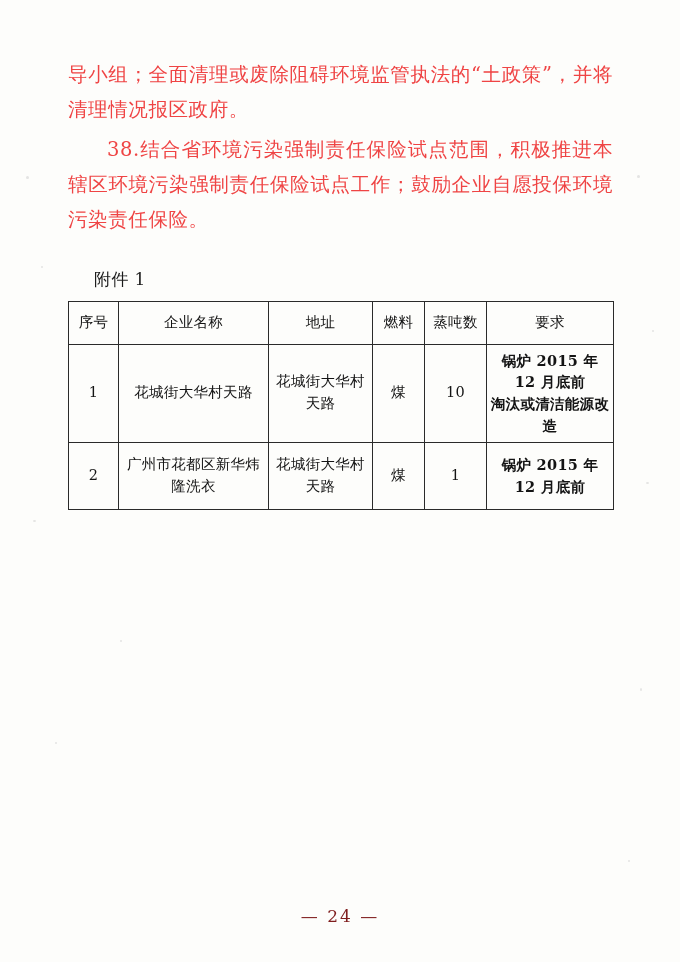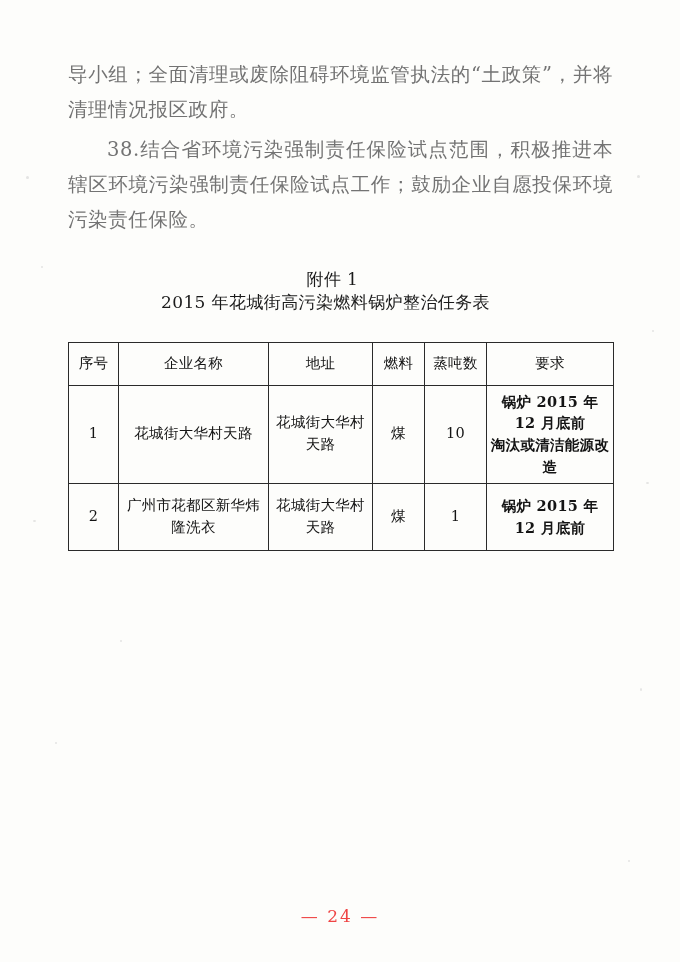--- a/index.html
+++ b/index.html
@@ -33,47 +33,46 @@
     top: 58px;
     width: 545px;
   }
   p.para {
     margin: 0 0 6px 0;
     font-size: 19.5px;
     line-height: 1.78;
     letter-spacing: 0.6px;
     text-align: justify;
     text-justify: inter-ideograph;
-    color: #737373;
+    color: #ef4444;
   }
   p.indent {
     text-indent: 2em;
   }
   .attach-row {
     margin-top: 30px;
     display: flex;
-    align-items: center;
+    align-items: flex-end;
     font-size: 17px;
     letter-spacing: .4px;
-    flex-direction: column;
   }
   .attach-label {
     width: 120px;
     padding-left: 26px;
     box-sizing: border-box;
     white-space: nowrap;
   }
   .attach-title {
     flex: 1;
     text-align: center;
     padding-right: 30px;
     white-space: nowrap;
   }
   table.tasks {
-    margin-top: 28px;
+    margin-top: 10px;
     border-collapse: collapse;
     width: 545px;
     table-layout: fixed;
     padding-left: 10px;
   }
   table.tasks th, table.tasks td {
     border: 1px solid #2a2a2a;
     text-align: center;
     vertical-align: middle;
     font-size: 14.5px;
@@ -97,21 +96,21 @@
   .col-req   { width: 127px; }
   .req-cell { line-height: 1.6; font-weight: bold; }
   .footer {
     position: absolute;
     left: 0;
     right: 0;
     bottom: 36px;
     text-align: center;
     font-size: 17px;
     letter-spacing: 2px;
-    color: #ef4444;
+    color: #7f1d1d;
   }
 </style>
 </head>
 <body>
 
 <div class="page">
 
   <span class="speck" style="left:26px;  top:176px; width:3px;  height:3px;"></span>
   <span class="speck" style="left:41px;  top:266px; width:2px;  height:2px;"></span>
   <span class="speck" style="left:33px;  top:520px; width:3px;  height:2px;"></span>
@@ -123,21 +122,20 @@
   <span class="speck" style="left:628px; top:860px; width:2px;  height:2px;"></span>
   <span class="speck" style="left:120px; top:640px; width:2px;  height:2px;"></span>
 
   <div class="content">
 
     <p class="para">导小组；全面清理或废除阻碍环境监管执法的“土政策”，并将清理情况报区政府。</p>
     <p class="para indent">38.结合省环境污染强制责任保险试点范围，积极推进本辖区环境污染强制责任保险试点工作；鼓励企业自愿投保环境污染责任保险。</p>
 
     <div class="attach-row">
       <div class="attach-label">附件 1</div>
-      <div class="attach-title">2015 年花城街高污染燃料锅炉整治任务表</div>
     </div>
 
     <table class="tasks">
       <colgroup>
         <col class="col-seq">
           <col class="col-name">
           <col class="col-addr">
         <col class="col-fuel">
           <col class="col-steam">
           <col class="col-req">

